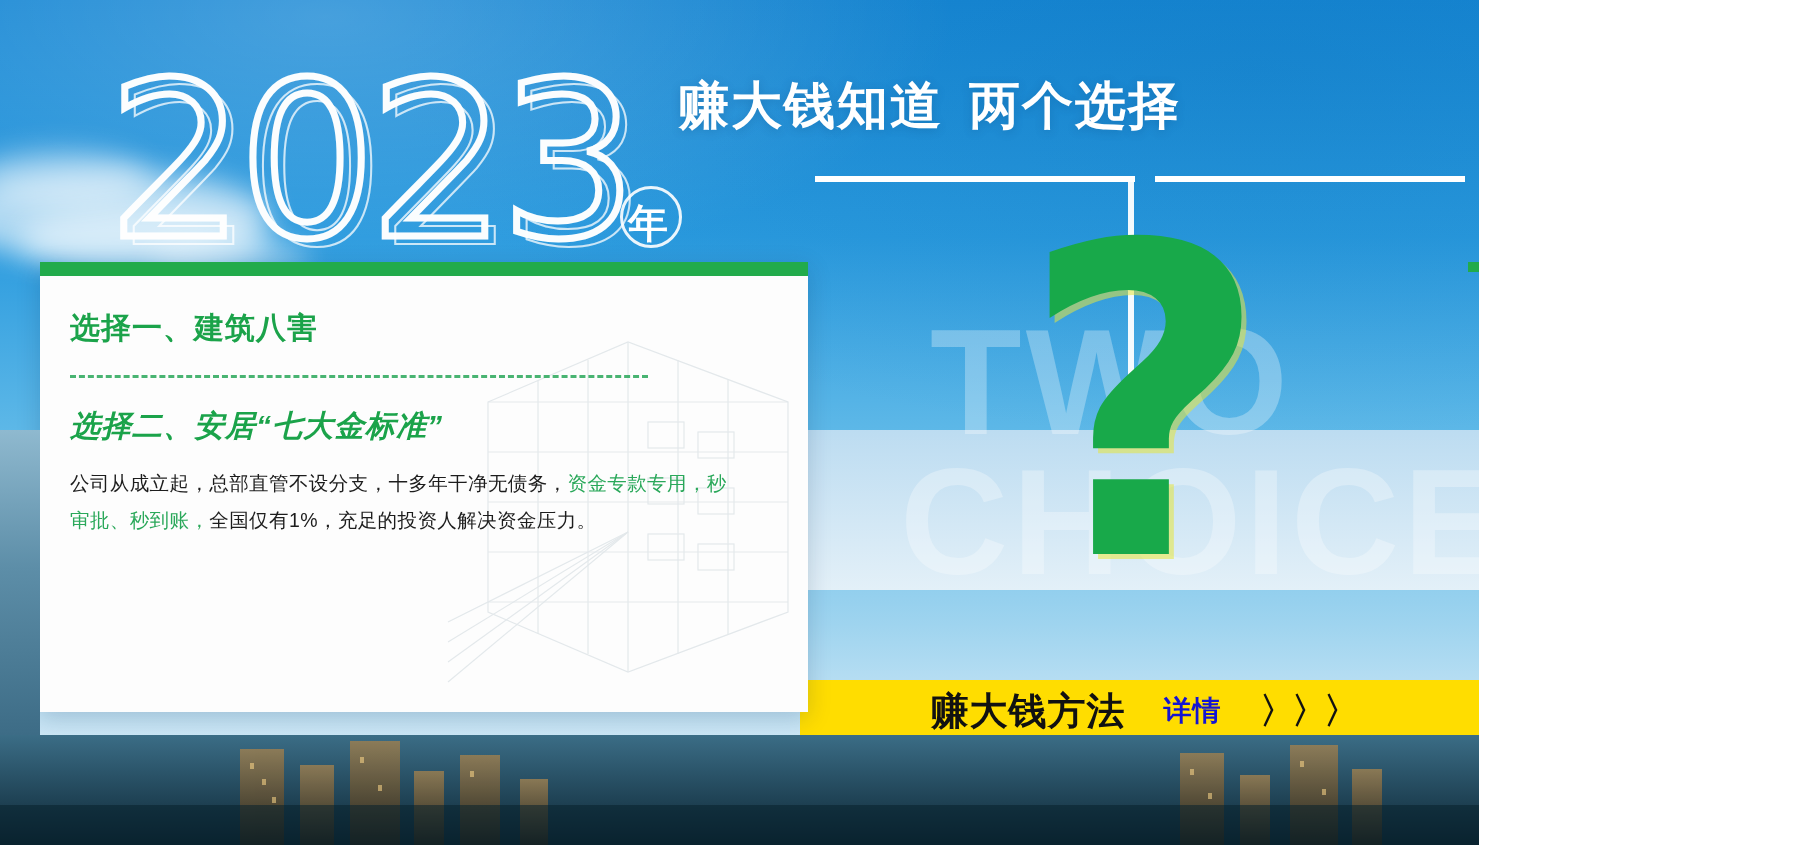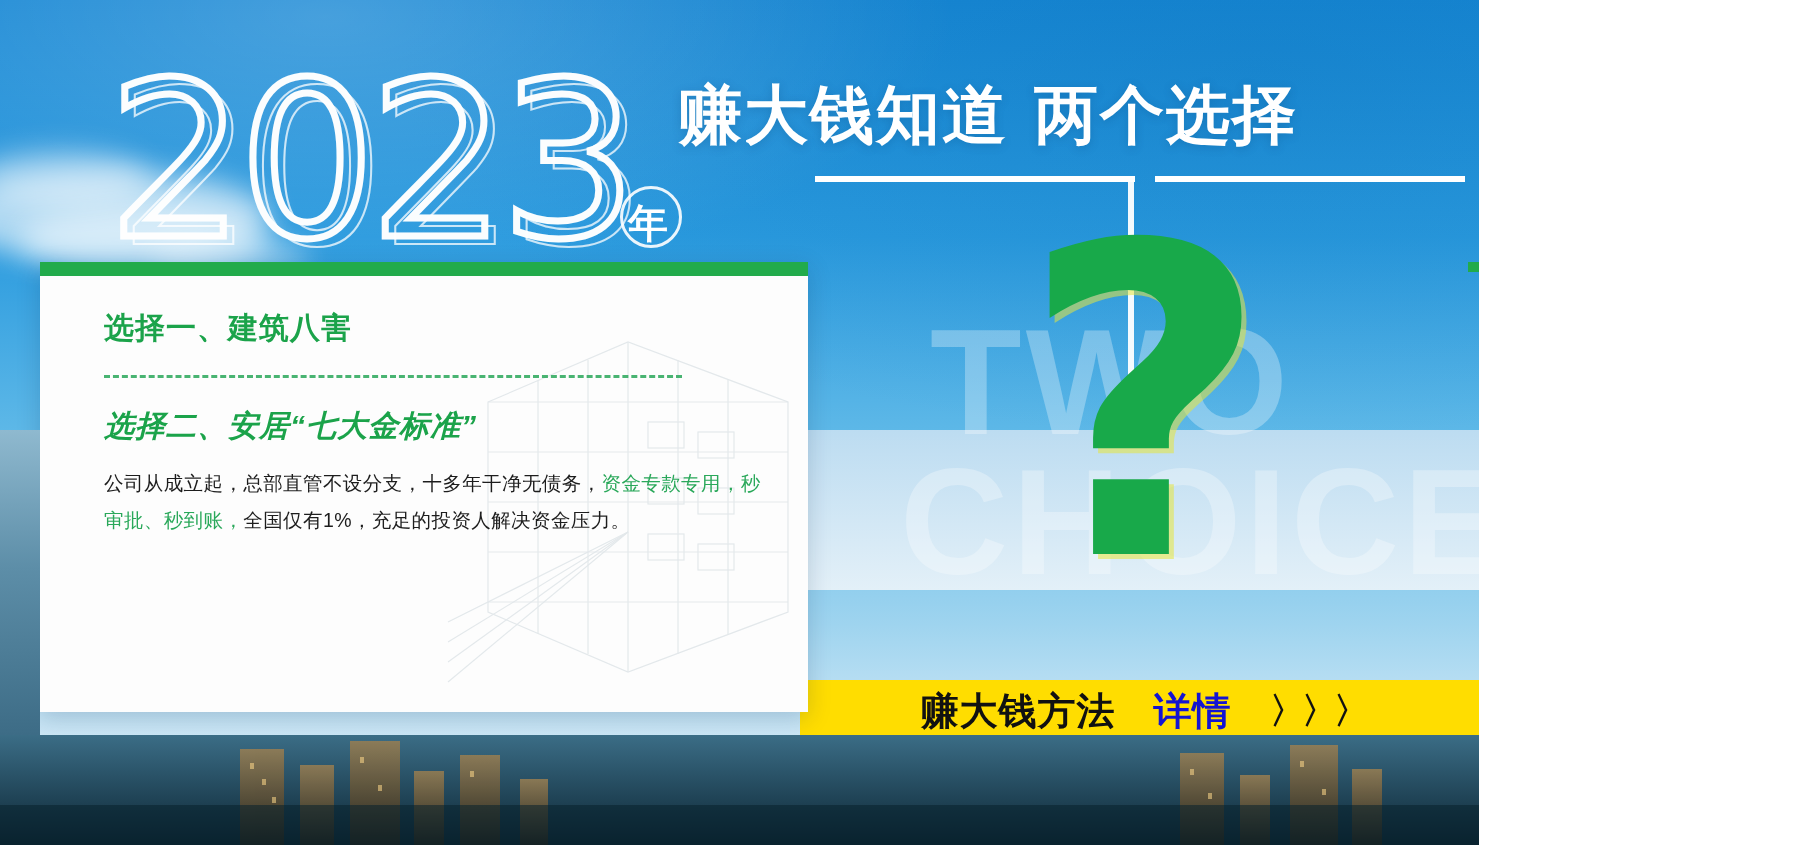--- a/index.html
+++ b/index.html
@@ -40,21 +40,21 @@
     position:absolute;left:628px;top:196px;color:#fff;font-size:40px;font-weight:700;
   }
   .year-cn:before{
     content:"";position:absolute;left:-8px;top:-10px;width:62px;height:62px;
     border:3px solid rgba(255,255,255,.9);border-radius:50%;box-sizing:border-box;
   }
 
   
   .headline{
     position:absolute;left:678px;top:72px;
-    font-size:64px;font-weight:700;color:#ffffff;letter-spacing:2px;
+    font-size:51px;font-weight:700;color:#ffffff;letter-spacing:2px;
     white-space:nowrap;text-shadow:0 2px 10px rgba(0,60,110,.22);
   }
   .headline .gap{display:inline-block;width:26px;}
 
   
   .rule{position:absolute;height:6px;background:#ffffff;}
   .rule-a{left:815px;top:176px;width:320px;}
   .rule-b{left:1155px;top:176px;width:310px;}
   .rule-tick{position:absolute;left:1128px;top:176px;width:6px;height:200px;background:#fff;opacity:.95;}
 
@@ -84,31 +84,31 @@
     text-shadow:5px 5px 0 rgba(230,230,60,.55);
   }
 
   
   .cta{
     position:absolute;left:800px;top:680px;width:686px;height:62px;background:#ffdd00;
     display:flex;align-items:center;justify-content:center;gap:38px;
     box-shadow:0 2px 0 rgba(0,0,0,.12);
   }
   .cta-main{font-size:38px;font-weight:700;color:#111;letter-spacing:1px;}
-  .cta-sub{font-size:38px;font-weight:700;color:#1414d2;letter-spacing:1px;}
+  .cta-sub{font-size:28px;font-weight:700;color:#1414d2;letter-spacing:1px;}
   .cta-arrows{font-size:36px;font-weight:700;color:#111;letter-spacing:-4px;}
 
   
   .card{
     position:absolute;left:40px;top:262px;width:768px;height:450px;background:#fdfdfd;
     box-shadow:0 6px 22px rgba(0,40,80,.18);overflow:hidden;
   }
   .card-top{position:absolute;left:0;top:0;width:100%;height:14px;background:#22ab4b;}
   .card-bp{position:absolute;right:-40px;top:20px;width:420px;height:430px;opacity:.55;}
-  .card-inner{position:relative;padding:46px 40px 0 64px;}
+  .card-inner{position:relative;padding:46px 40px 0 30px;}
 
   .opt-title{
     font-size:30px;font-weight:700;color:#1ba34a;margin:0 0 18px 0;letter-spacing:1px;
   }
   .opt-body{
     font-size:19.5px;line-height:37px;color:#1d1d1d;margin:0;letter-spacing:.4px;
     max-width:672px;
   }
   .hl{color:#2aa85a;}
   .divider{

